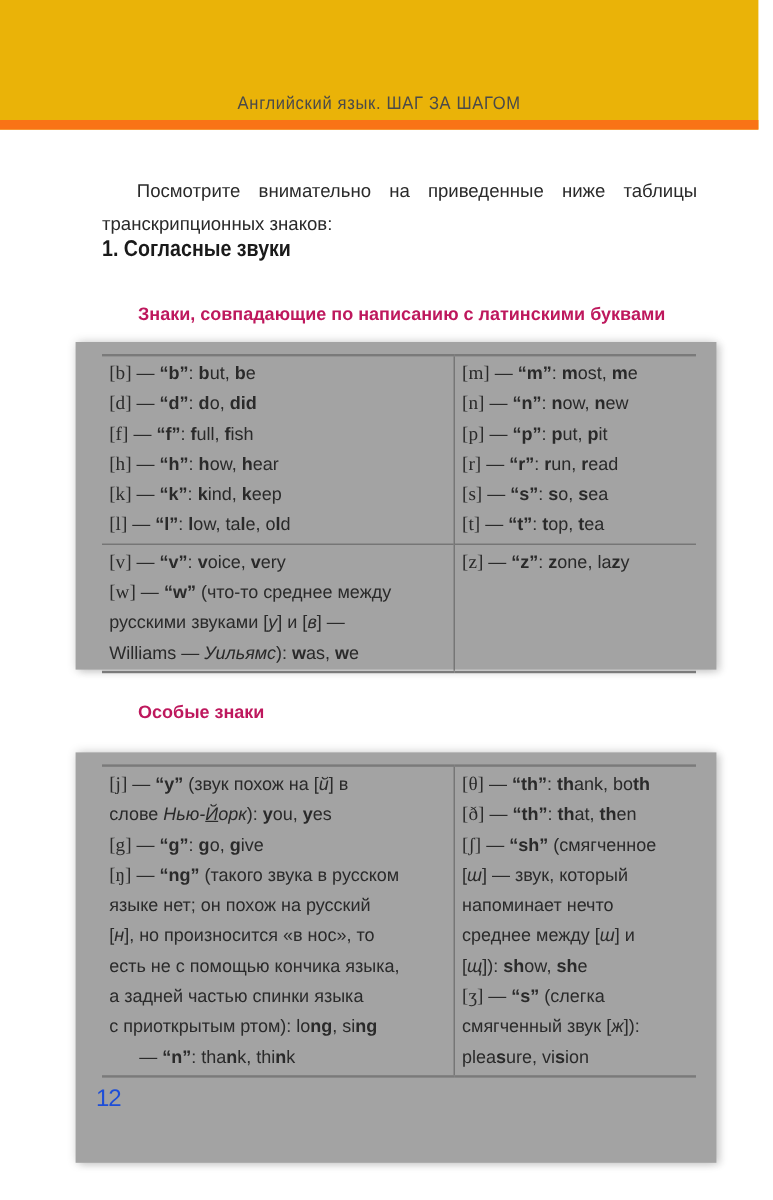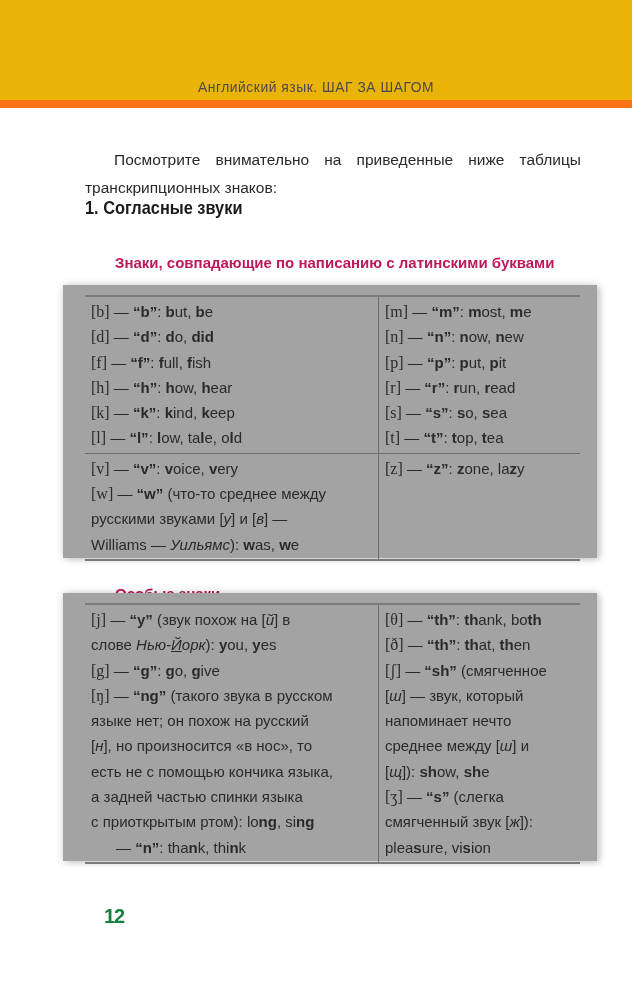--- a/index.html
+++ b/index.html
@@ -31,40 +31,40 @@
     position: absolute; left: 115px;
     font-family: "Liberation Sans", sans-serif; font-weight: bold; font-size: 15px; color: #be185d;
   }
   .sub1 { top: 254px; }
   .sub2 { top: 585px; }
   .card {
     position: absolute; left: 63px; width: 534px; background: #a3a3a3;
     box-shadow: 0 0 8px rgba(0,0,0,0.18), 4px 2px 6px rgba(0,0,0,0.12);
   }
   .card1 { top: 285px; height: 273px; }
-  .card2 { top: 593px; height: 268px; }
+  .card2 { top: 627px; height: 342px; }
   table {
     position: absolute; left: 22px; top: 10px; width: 495px; border-collapse: collapse;
     font-family: "Liberation Sans", sans-serif; font-size: 15px; color: #2a2a2a;
   }
   td {
     vertical-align: top; padding: 2px 6px 2px 6px; line-height: 25.3px;
   }
   td.left { width: 281px; border-right: 1.5px solid #6c6c6c; }
   tr.top td { border-top: 2px solid #7a7a7a; }
   tr.mid td { border-top: 1.5px solid #6c6c6c; }
   tr.bottom td { border-bottom: 2px solid #7a7a7a; }
   .line { display: block; white-space: nowrap; }
   .ipa { font-family: "Liberation Serif", serif; font-size: 16px; }
   .b { font-weight: bold; }
   .i { font-style: italic; }
   .u { text-decoration: underline; }
   .page-num {
-    position: absolute; left: 104px; top: 905px;
-    font-family: "Liberation Sans", sans-serif; font-weight: 700; font-size: 20px; color: #15803d;
+    position: absolute; left: 80px; top: 905px;
+    font-family: "Liberation Sans", sans-serif; font-weight: 400; font-size: 20px; color: #1d4ed8;
     letter-spacing: -1px;
   }
 </style>
 </head>
 <body>
 
 <div class="header-band">
   <div class="running-head">Английский язык. ШАГ ЗА ШАГОМ</div>
 </div>
 

